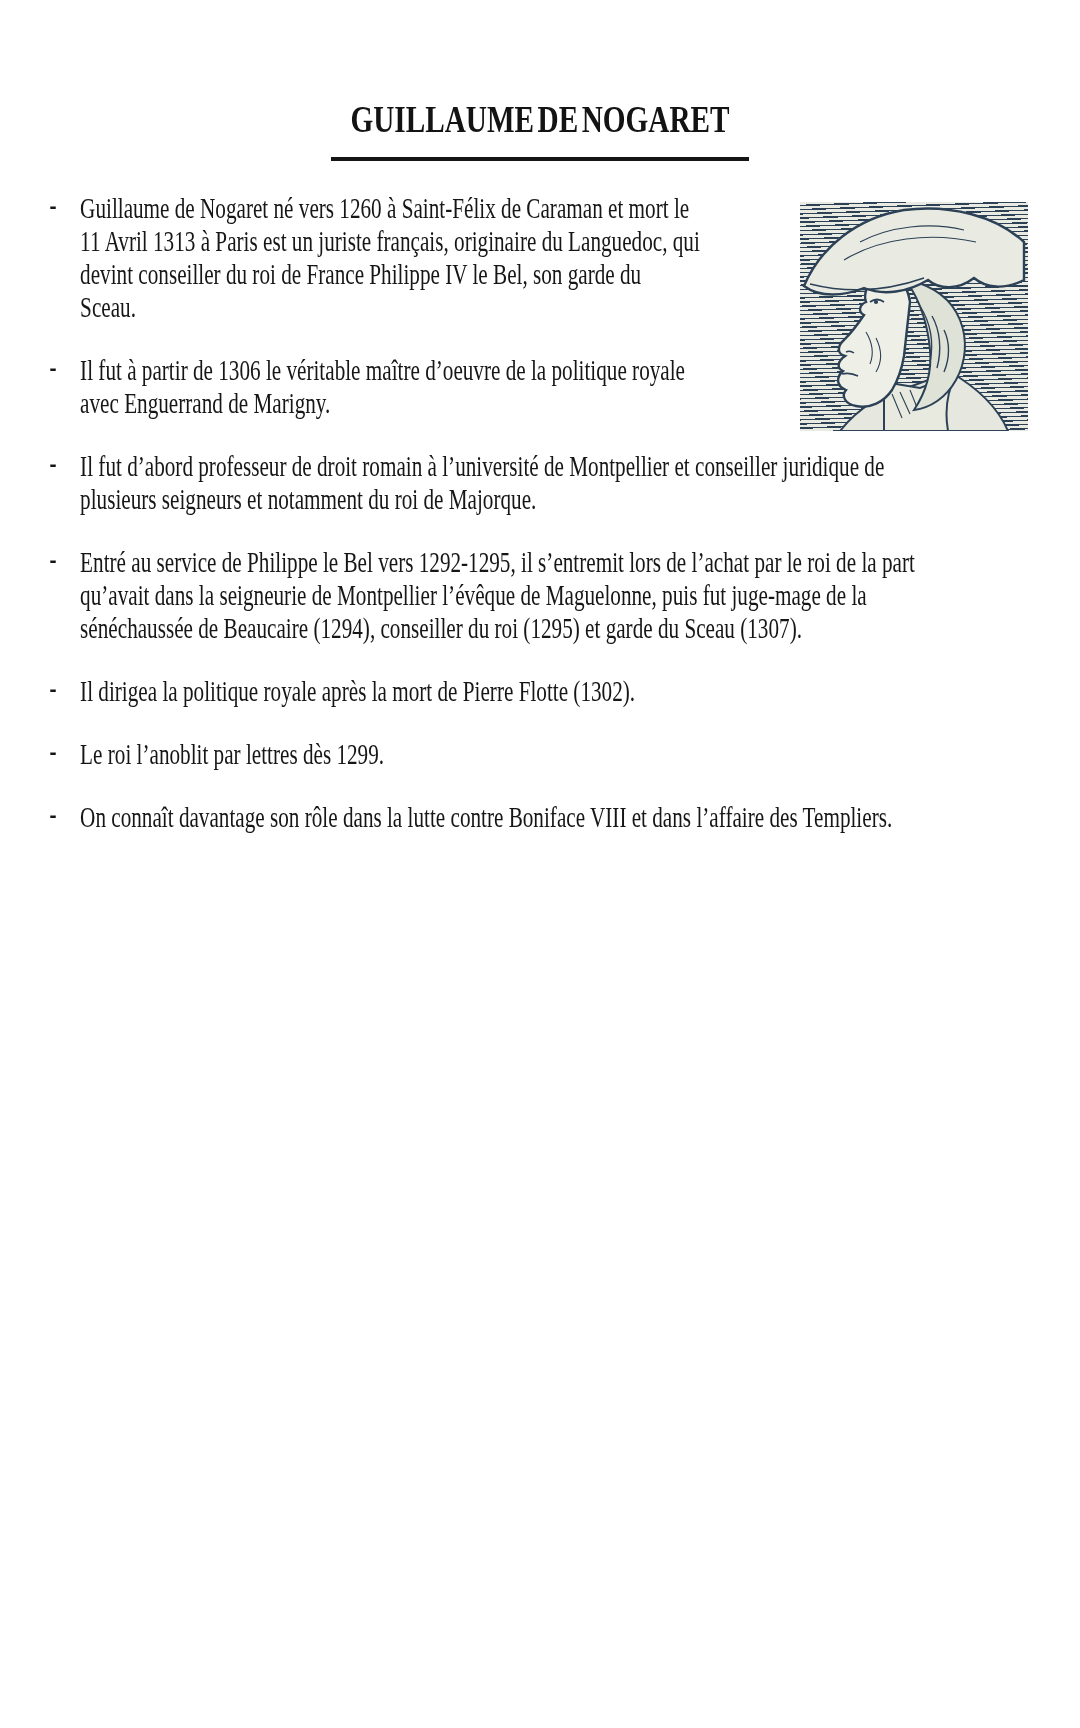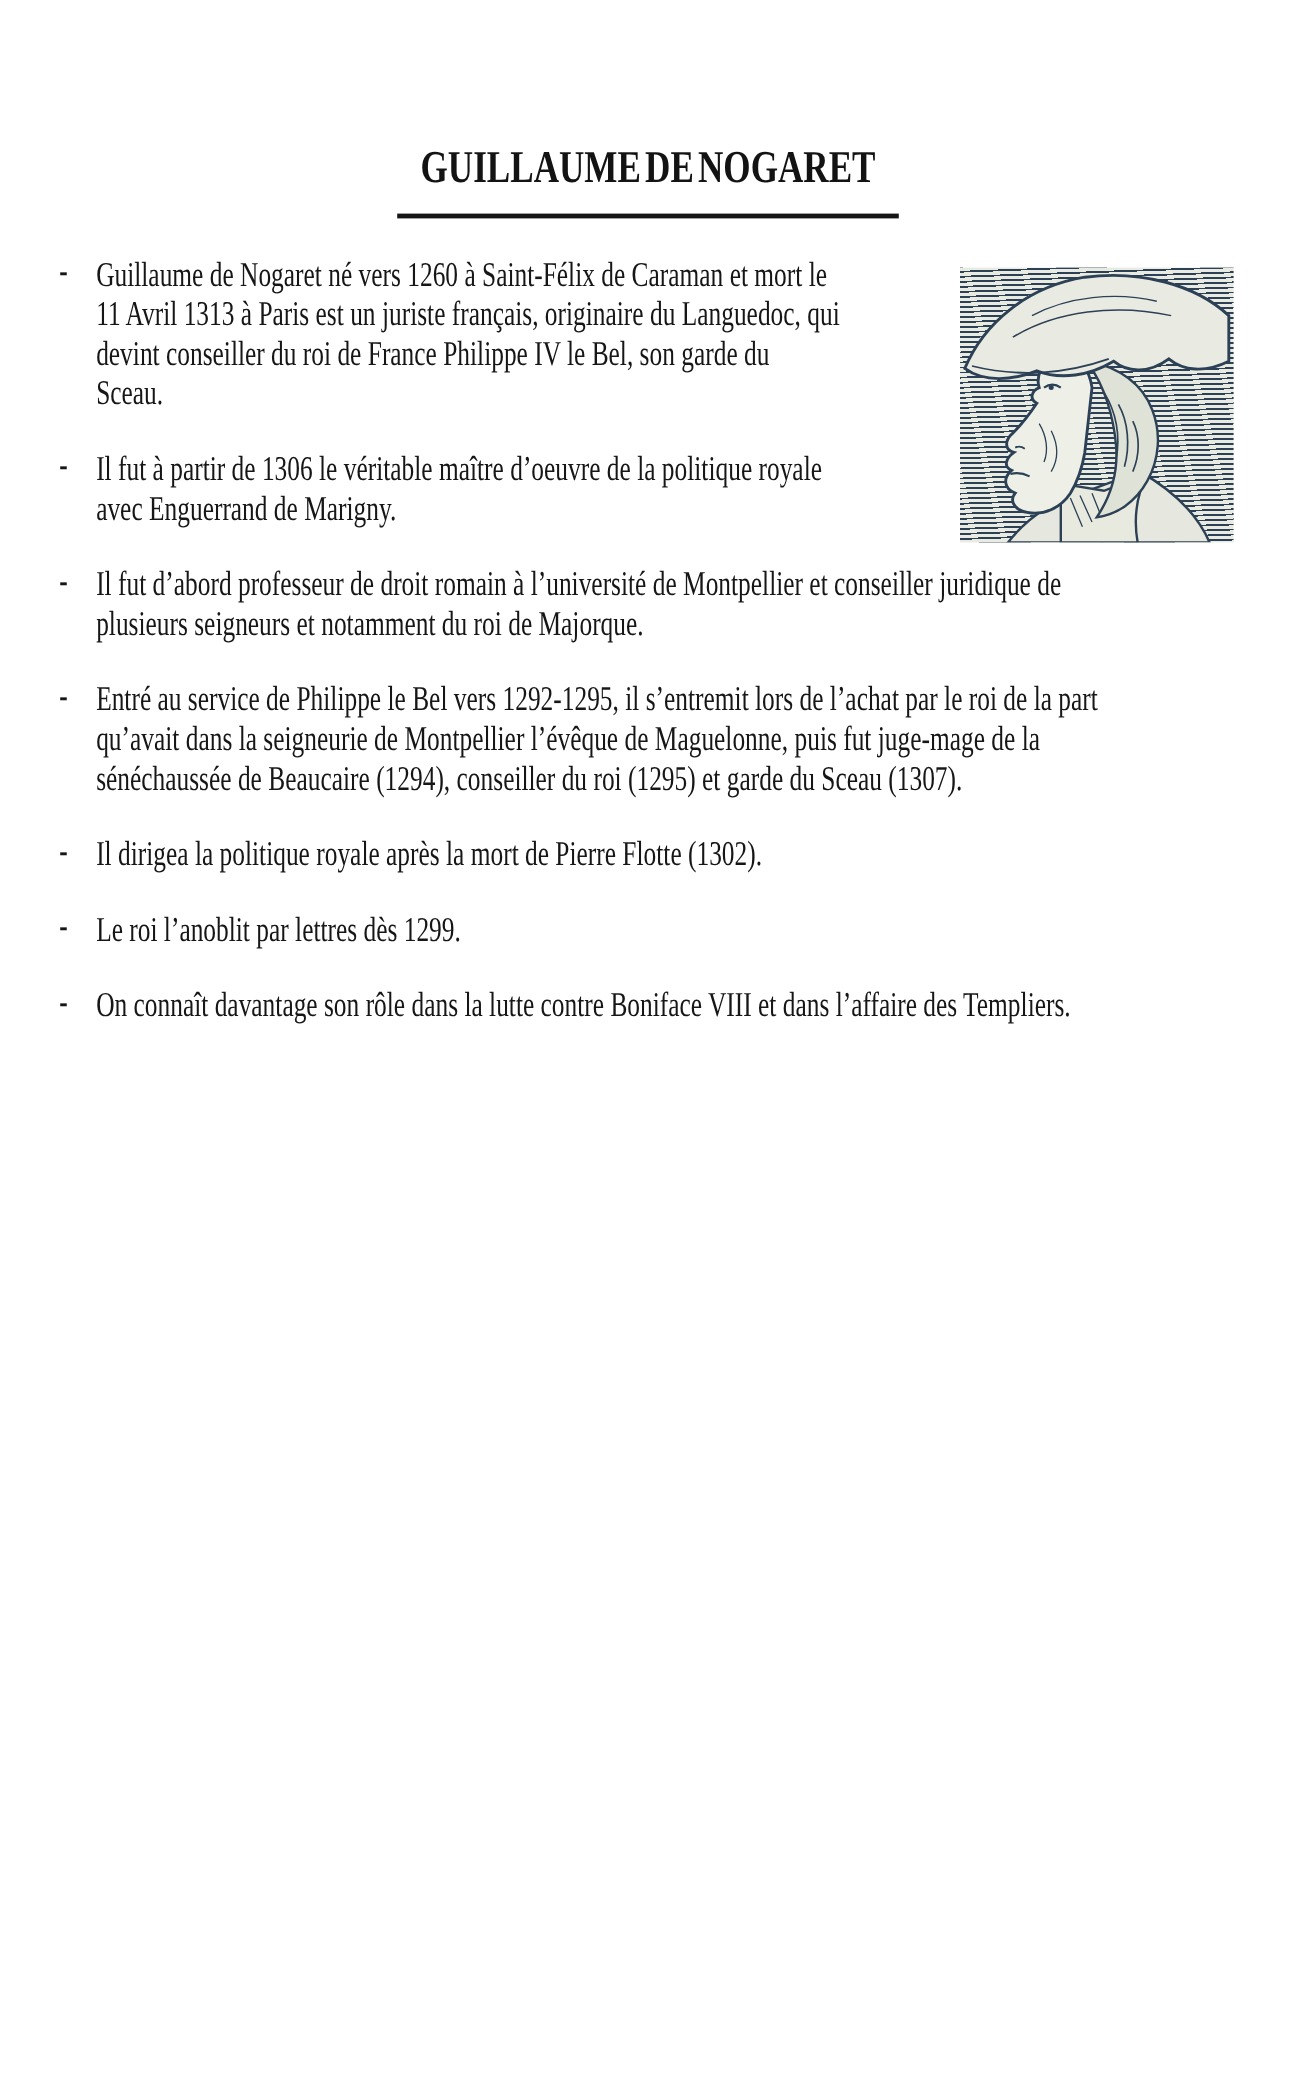--- a/index.html
+++ b/index.html
@@ -10,23 +10,24 @@
   body {
     width: 1080px;
     height: 1728px;
     position: relative;
     overflow: hidden;
     font-family: "Liberation Serif", serif;
     color: var(--ink-text, #161616);
   }
   
   .page-header {
-    padding-top: 120px;
+    padding-top: 60px;
     width: 1080px;
     text-align: center;
+    margin-top: 39px;
   }
   .page-title {
     margin: 0;
     font-size: 38px;
     line-height: 40px;
     font-weight: bold;
     letter-spacing: 0px;
     word-spacing: -5px;
     transform: scaleX(0.77);
     transform-origin: 50% 50%;

